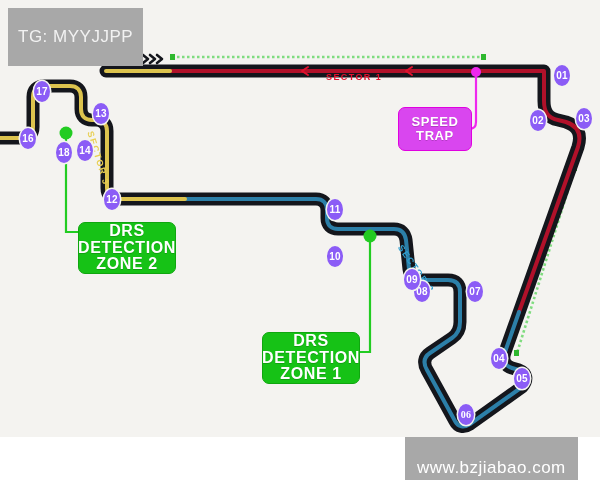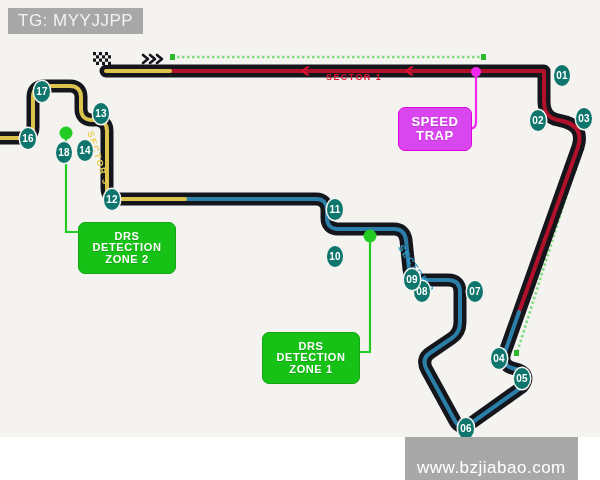--- a/index.html
+++ b/index.html
@@ -11,46 +11,46 @@
 
   .watermark{
     position:absolute;
     background:#a8a8a8;
     color:#f2f2f2;
     font-family:"Liberation Sans",sans-serif;
     letter-spacing:.5px;
     display:flex;align-items:center;
     white-space:nowrap;
   }
-  #wm-top{left:8px;top:8px;height:26px;padding:0 10px;font-size:17px;text-align:right;}
+  #wm-top{left:8px;top:8px;height:26px;padding:16px 10px;font-size:17px;text-align:right;}
   #wm-bottom{left:405px;top:437px;height:30px;padding:16px 12px;font-size:17px;color:#ffffff;}
 
   .badge{
     position:absolute;
     border-radius:7px;
     color:#ffffff;
     font-weight:bold;
     text-align:center;
     line-height:1.06;
     letter-spacing:.6px;
     font-family:"Liberation Sans",sans-serif;
     display:flex;align-items:center;justify-content:center;
     text-shadow:0 1px 0 rgba(0,0,0,.18);
   }
-  .badge-drs{background:#16c216;border:1px solid #0fa60f;font-size:11px;}
+  .badge-drs{background:#16c216;border:1px solid #0fa60f;font-size:16px;}
   .badge-speed{background:#d946ef;border:1px solid #e000e0;font-size:13px;}
 
   #drs2{left:78px;top:222px;width:96px;height:50px;}
   #drs1{left:262px;top:332px;width:96px;height:50px;}
   #speedtrap{left:398px;top:107px;width:72px;height:42px;}
 
   .corner{
     position:absolute;
     width:16px;height:21px;border-radius:50%;
-    background:#0f766e;
+    background:#8b5cf6;
     color:#ffffff;
     font-size:10px;font-weight:bold;
     display:flex;align-items:center;justify-content:center;
     font-family:"Liberation Sans",sans-serif;
     letter-spacing:.3px;
     box-shadow:0 0 0 1.5px #f4f3f0;
   }
 
   .sectorlabel{
     position:absolute;
@@ -222,21 +222,21 @@
     <div class="sectorlabel" id="sec1">SECTOR 1</div>
     <div class="sectorlabel" id="sec2">SECTOR 2</div>
     <div class="sectorlabel" id="sec3">SECTOR 3</div>
 
     <div id="corners">
         <div class="corner" style="left: 554px; top: 65px;">01</div>
         <div class="corner" style="left: 530px; top: 110px;">02</div>
         <div class="corner" style="left: 576px; top: 108px;">03</div>
         <div class="corner" style="left: 491px; top: 348px;">04</div>
         <div class="corner" style="left: 514px; top: 368px;">05</div>
-        <div class="corner" style="left: 458px; top: 418px;">06</div>
+        <div class="corner" style="left: 458px; top: 404px; font-family: Liberation Serif, serif;">06</div>
         <div class="corner" style="left: 467px; top: 281px;">07</div>
         <div class="corner" style="left: 414px; top: 281px;">08</div>
         <div class="corner" style="left: 404px; top: 229px; margin-top: 40px;">09</div>
         <div class="corner" style="left: 327px; top: 246px;">10</div>
         <div class="corner" style="left: 327px; top: 199px;">11</div>
         <div class="corner" style="left: 104px; top: 189px;">12</div>
         <div class="corner" style="left: 93px; top: 103px;">13</div>
         <div class="corner" style="left: 77px; top: 140px;">14</div>
         <div class="corner" style="left: 56px; top: 142px;">18</div>
         <div class="corner" style="left: 20px; top: 128px;">16</div>

